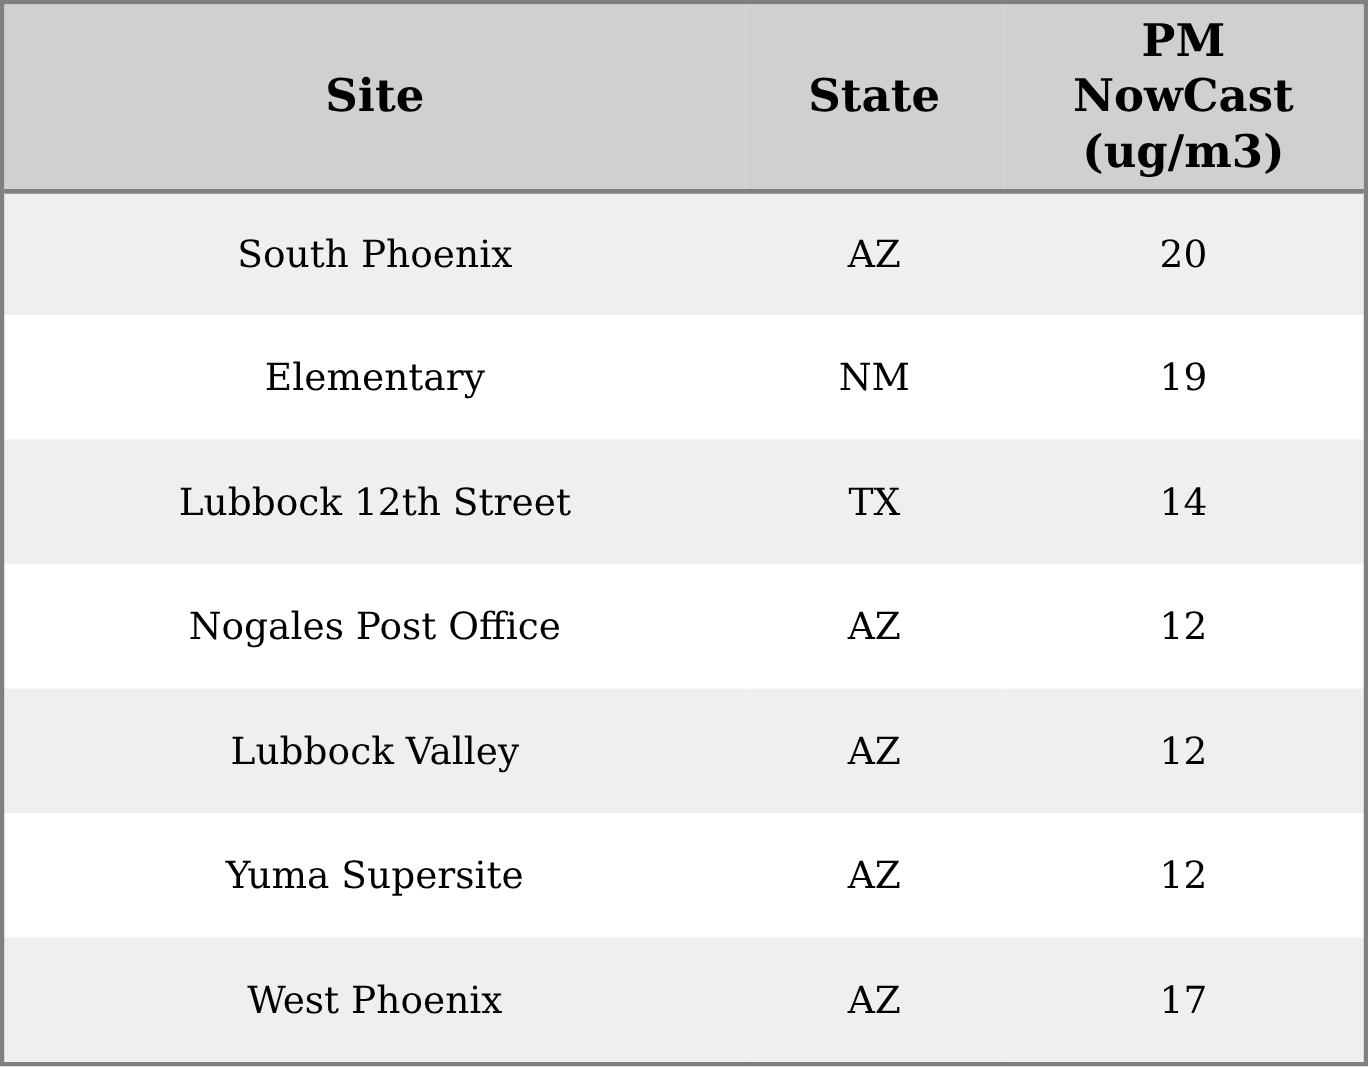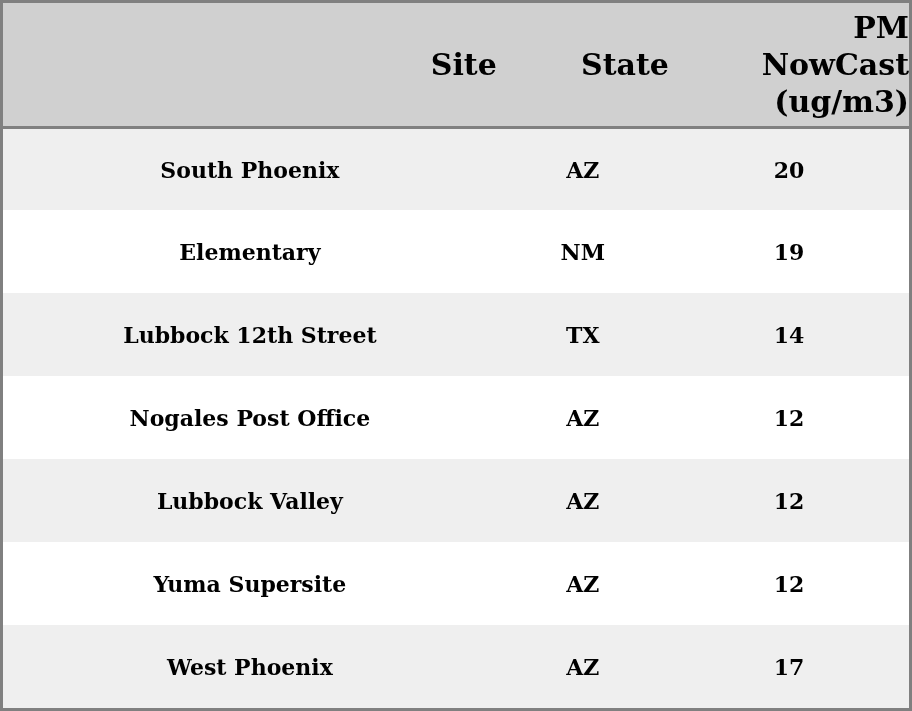--- a/index.html
+++ b/index.html
@@ -28,34 +28,33 @@
   col.col-state { width: 19.0%; }
   col.col-pm    { width: 26.5%; }
 
   thead th {
     background: #d0d0d0;
     border-bottom: 3px solid #808080;
     height: 123px;
     font-weight: bold;
     font-size: 30px;
     line-height: 37px;
-    text-align: right;
+    text-align: center;
     vertical-align: middle;
     padding: 0;
   }
   thead th.th-pm {
     white-space: pre-line;
   }
   tbody td {
-    font-size: 22px;
+    font-size: 25px;
     text-align: center;
     vertical-align: middle;
     padding: 0;
     line-height: 1;
-    font-weight: bold;
   }
   tbody tr { height: 57px; }
   tbody tr:nth-child(odd)  { background: #efefef; }
   tbody tr:nth-child(even) { background: #ffffff; }
 </style>
 </head>
 <body>
 
 <div class="table-wrap">
   <table class="pm-table">

